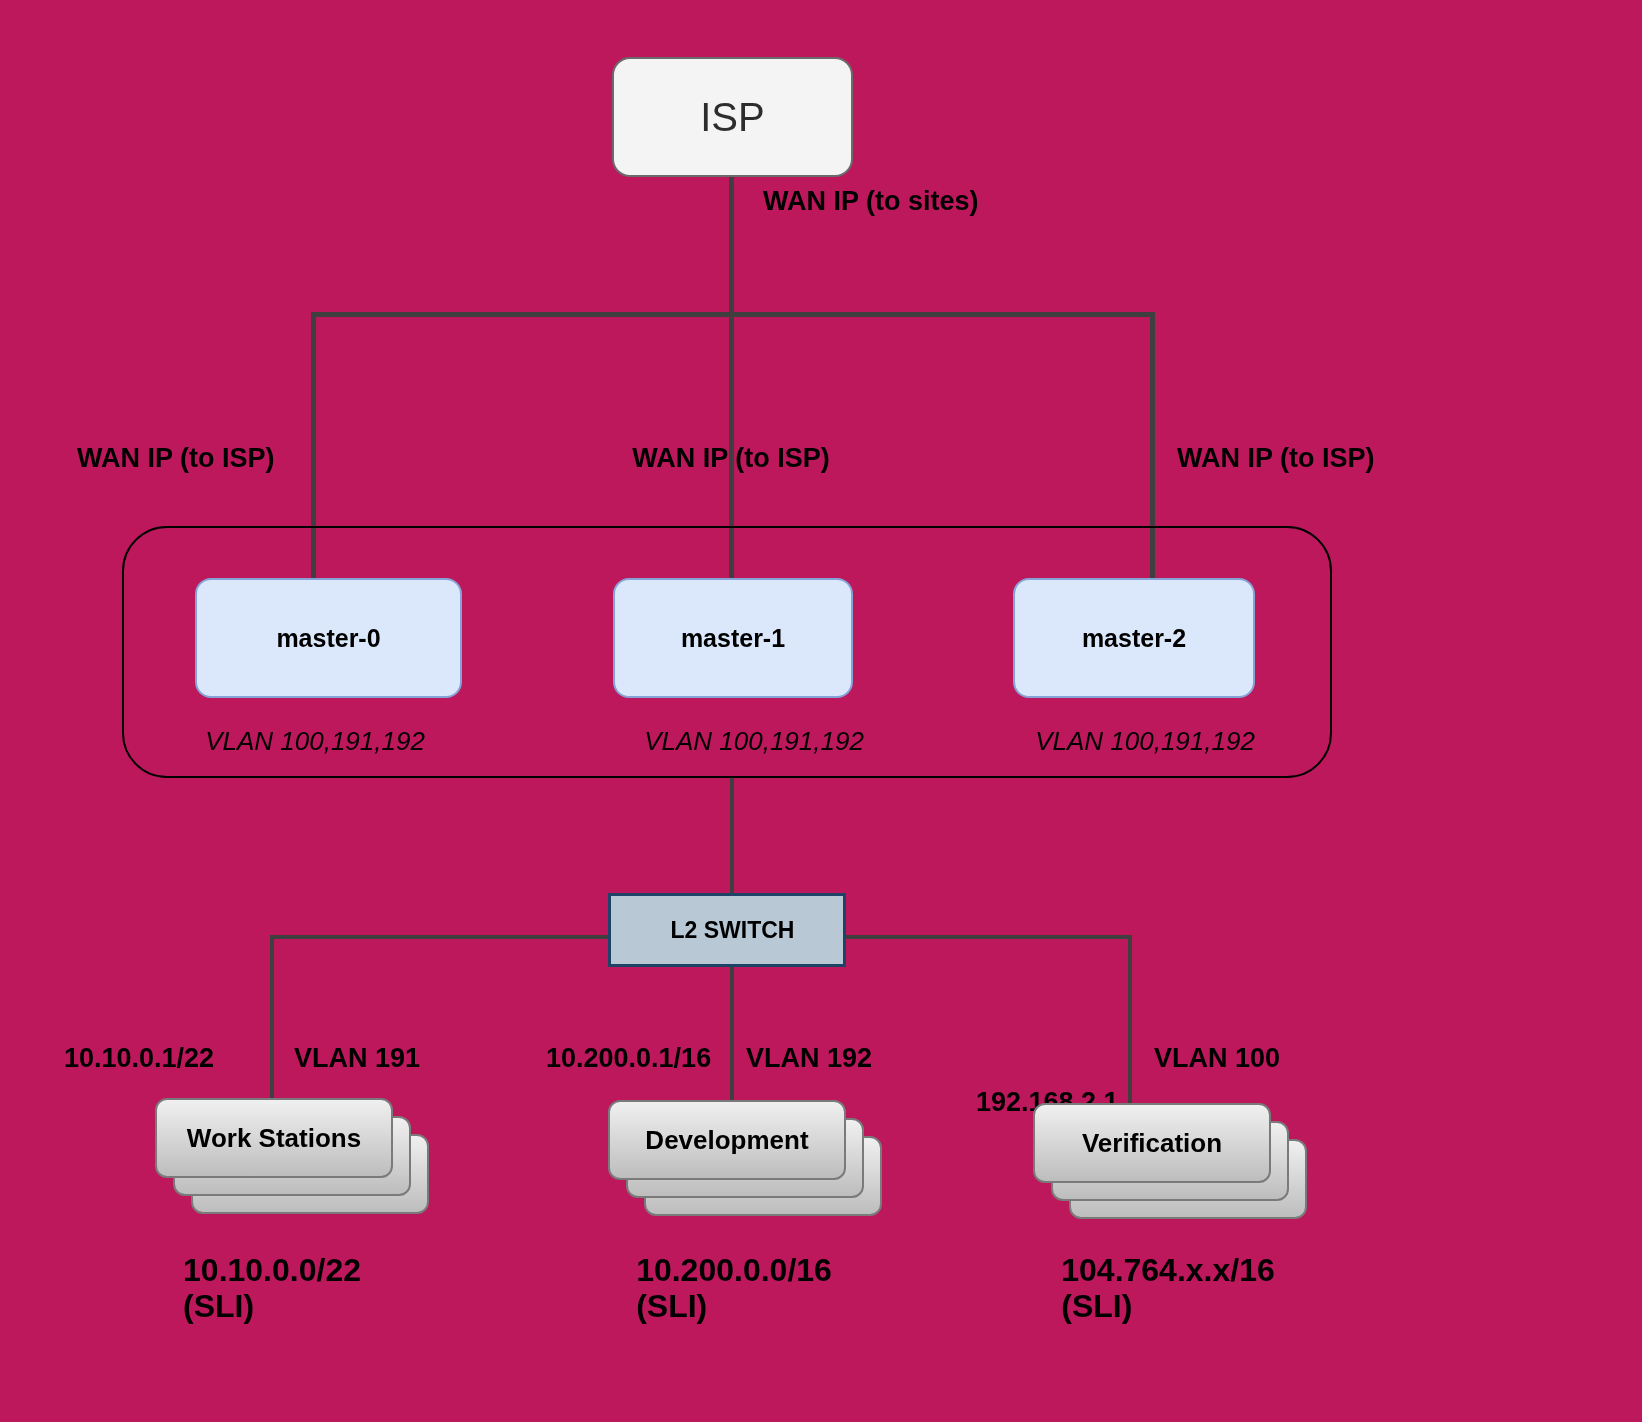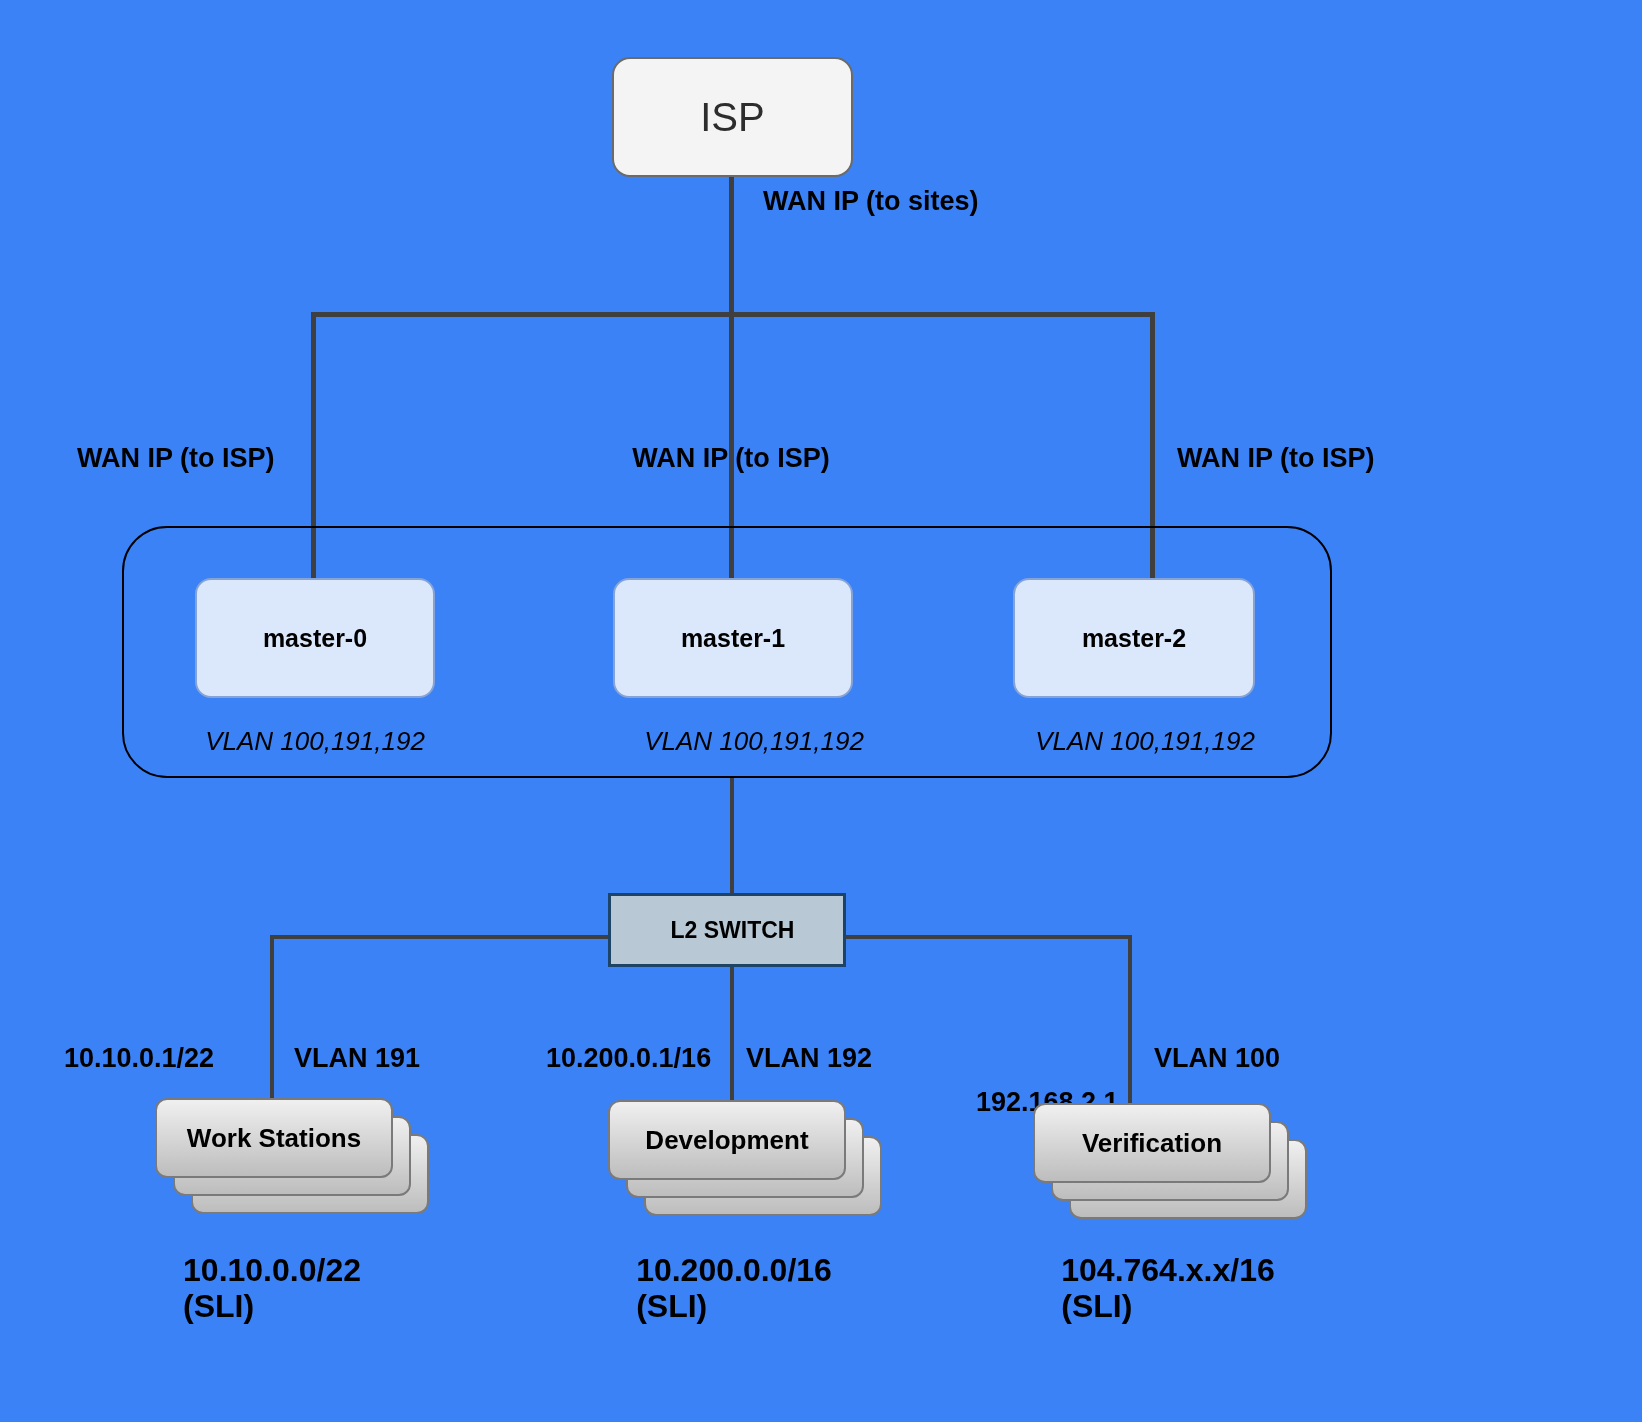--- a/index.html
+++ b/index.html
@@ -1,19 +1,19 @@
 <!DOCTYPE html>
 <html style="--line: #3f3f3f; --node-fill-gray: #f4f4f4; --node-border-gray: #6b6b6b; --master-fill: #dbe8fc; --master-border: #85a3d6; --switch-fill: #b8c9d5; --switch-border: #1d4466; --card-fill-top: #f0f0f0; --card-fill-bottom: #bdbdbd; --card-border: #7a7a7a; --container-border: #000000; --text: #000000;"><head>
 <meta charset="utf-8">
 <style>
   html,body{margin:0;padding:0;background:#ffffff;}
   #canvas{
     position:relative;
     width:1642px;height:1422px;
-    background:#3b82f6;
+    background:#be185d;
     font-family:"Liberation Sans", sans-serif;
     color:var(--text,#000);
     overflow:hidden;
   }
   .line{position:absolute;background:var(--line,#3f3f3f);}
   .node{
     position:absolute;display:flex;align-items:center;justify-content:center;
     box-sizing:border-box;text-align:center;
   }
   .isp-box{
@@ -79,21 +79,21 @@
     <span>ISP</span>
   </div>
   <div class="lbl" style="left:763px;top:186px;">WAN IP (to sites)</div>
 
   <div class="lbl" style="left:77px;top:443px;">WAN IP (to ISP)</div>
   <div class="lbl center" style="left:731px;top:443px;">WAN IP (to ISP)</div>
   <div class="lbl" style="left:1177px;top:443px;">WAN IP (to ISP)</div>
 
   <div class="cluster" style="left:122px;top:526px;width:1210px;height:252px;"></div>
 
-  <div class="node master-box" style="left:195px;top:578px;width:240px;height:120px;">
+  <div class="node master-box" style="left:195px;top:578px;width:267px;height:120px;">
     <span>master-0</span>
   </div>
   <div class="node master-box" style="left:613px;top:578px;width:240px;height:120px;">
     <span>master-1</span>
   </div>
   <div class="node master-box" style="left:1013px;top:578px;width:242px;height:120px;">
     <span>master-2</span>
   </div>
 
   <div class="lbl plain center" style="left:315px;top:726px;">VLAN 100,191,192</div>

